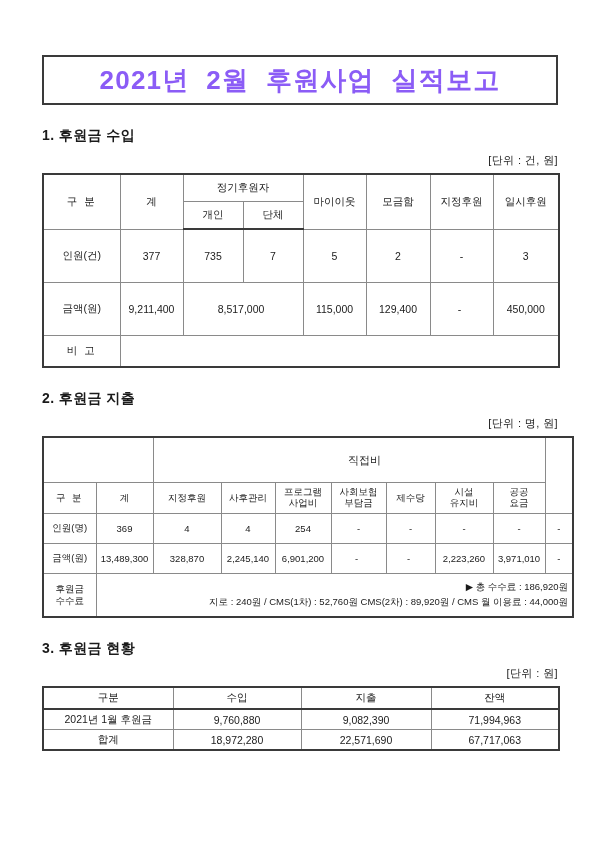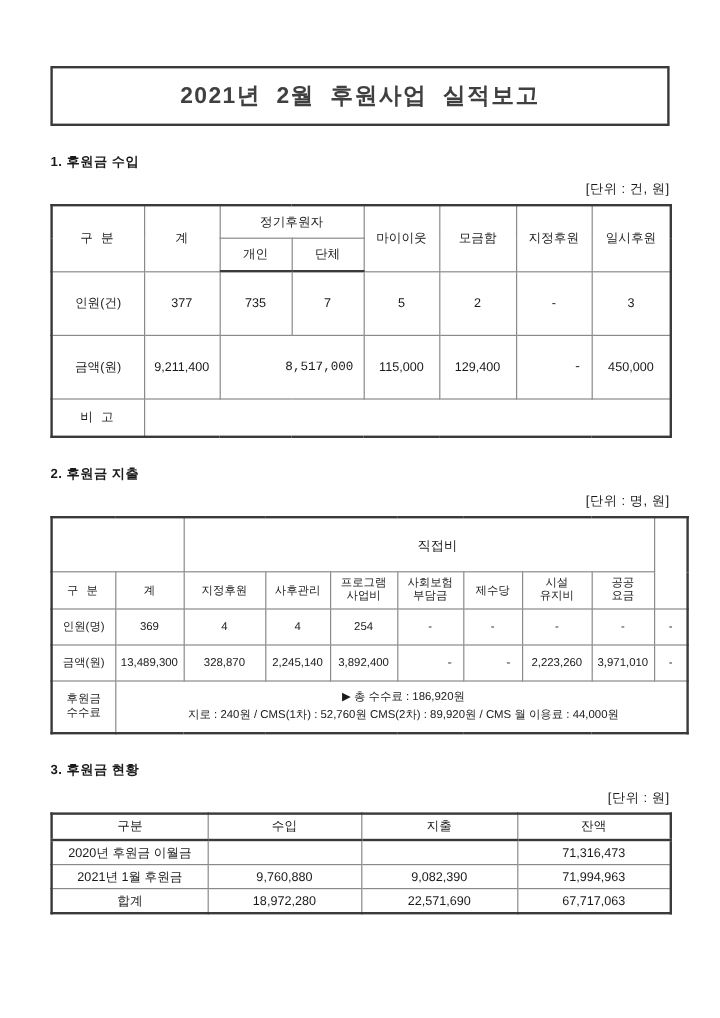--- a/index.html
+++ b/index.html
@@ -27,33 +27,33 @@
   
   .title-box {
     margin-top: 55px;
     height: 46px;
     border: 2px solid #3a3a3a;
     display: flex;
     align-items: center;
     justify-content: center;
   }
   .title-text {
-    font-size: 19px;
+    font-size: 26px;
     font-weight: bold;
     letter-spacing: 1.2px;
-    color: #404040;
+    color: #8b5cf6;
     white-space: pre;
   }
 
   
   .section {
     margin-top: 22px;
   }
   .sec-head {
-    font-size: 11px;
+    font-size: 14px;
     font-weight: bold;
     color: #1a1a1a;
     letter-spacing: .4px;
   }
   .unit {
     text-align: right;
     font-size: 11px;
     font-weight: normal;
     letter-spacing: .4px;
     margin-top: 8px;
@@ -76,21 +76,21 @@
     text-align: center;
     vertical-align: middle;
     overflow: hidden;
   }
   table.outer {
     border: 2px solid #3a3a3a;
   }
   .thick-bottom { border-bottom: 2px solid #3a3a3a; }
 
   .lbl { letter-spacing: 2px; }
-  .num-r { text-align: right; padding-right: 8px; font-family: Liberation Mono, monospace; }
+  .num-r { text-align: center; padding-right: 8px; }
 
   
   #t1 td { height: 26px; }
   #t1 .hdr { height: 24px; }
   #t1 .body-row td { height: 52px; }
   #t1 .remark-row td { height: 30px; }
 
   
   #t2 td { font-size: 9.5px; }
   #t2 .grp-row td { height: 44px; font-size: 11px; padding-left: 35px; }
@@ -101,21 +101,21 @@
     writing-mode: vertical-rl;
     text-orientation: upright;
     line-height: 1.05;
     letter-spacing: 0px;
     display: inline-block;
     font-size: 9.5px;
   }
   .two-line { line-height: 1.12; }
   .fee-label { font-size: 9.5px; line-height: 1.25; }
   .fee-body {
-    text-align: center;
+    text-align: right;
     padding-left: 8px;
     line-height: 1.55;
     font-size: 10px;
   }
 
   
   #t3 td { height: 19px; font-size: 10.5px; margin-top: 25px; }
   #t3 .hdr td { height: 20px; }
 </style>
 </head>
@@ -231,21 +231,21 @@
         <td>-</td>
         <td>-</td>
         <td>-</td>
         <td>-</td>
       </tr>
       <tr class="data-row">
         <td>금액(원)</td>
         <td>13,489,300</td>
         <td>328,870</td>
         <td>2,245,140</td>
-        <td>3,892,400</td>
+        <td>6,901,200</td>
         <td class="num-r">-</td>
         <td class="num-r">-</td>
         <td>2,223,260</td>
         <td>3,971,010</td>
         <td>-</td>
       </tr>
       <tr class="fee-row">
         <td class="fee-label" style="white-space:pre-line">후원금
 수수료</td>
         <td colspan="9" class="fee-body">
@@ -269,26 +269,20 @@
         <col style="width:128px">
       </colgroup>
       <tbody>
           <tr class="hdr thick-bottom">
         <td class="thick-bottom">구분</td>
         <td class="thick-bottom">수입</td>
         <td class="thick-bottom">지출</td>
         <td class="thick-bottom">잔액</td>
       </tr>
       <tr>
-        <td>2020년 후원금 이월금</td>
-        <td></td>
-        <td></td>
-        <td>71,316,473</td>
-      </tr>
-      <tr>
         <td>2021년 1월 후원금</td>
         <td>9,760,880</td>
         <td>9,082,390</td>
         <td>71,994,963</td>
       </tr>
       <tr>
         <td>합계</td>
         <td>18,972,280</td>
         <td>22,571,690</td>
         <td>67,717,063</td>

